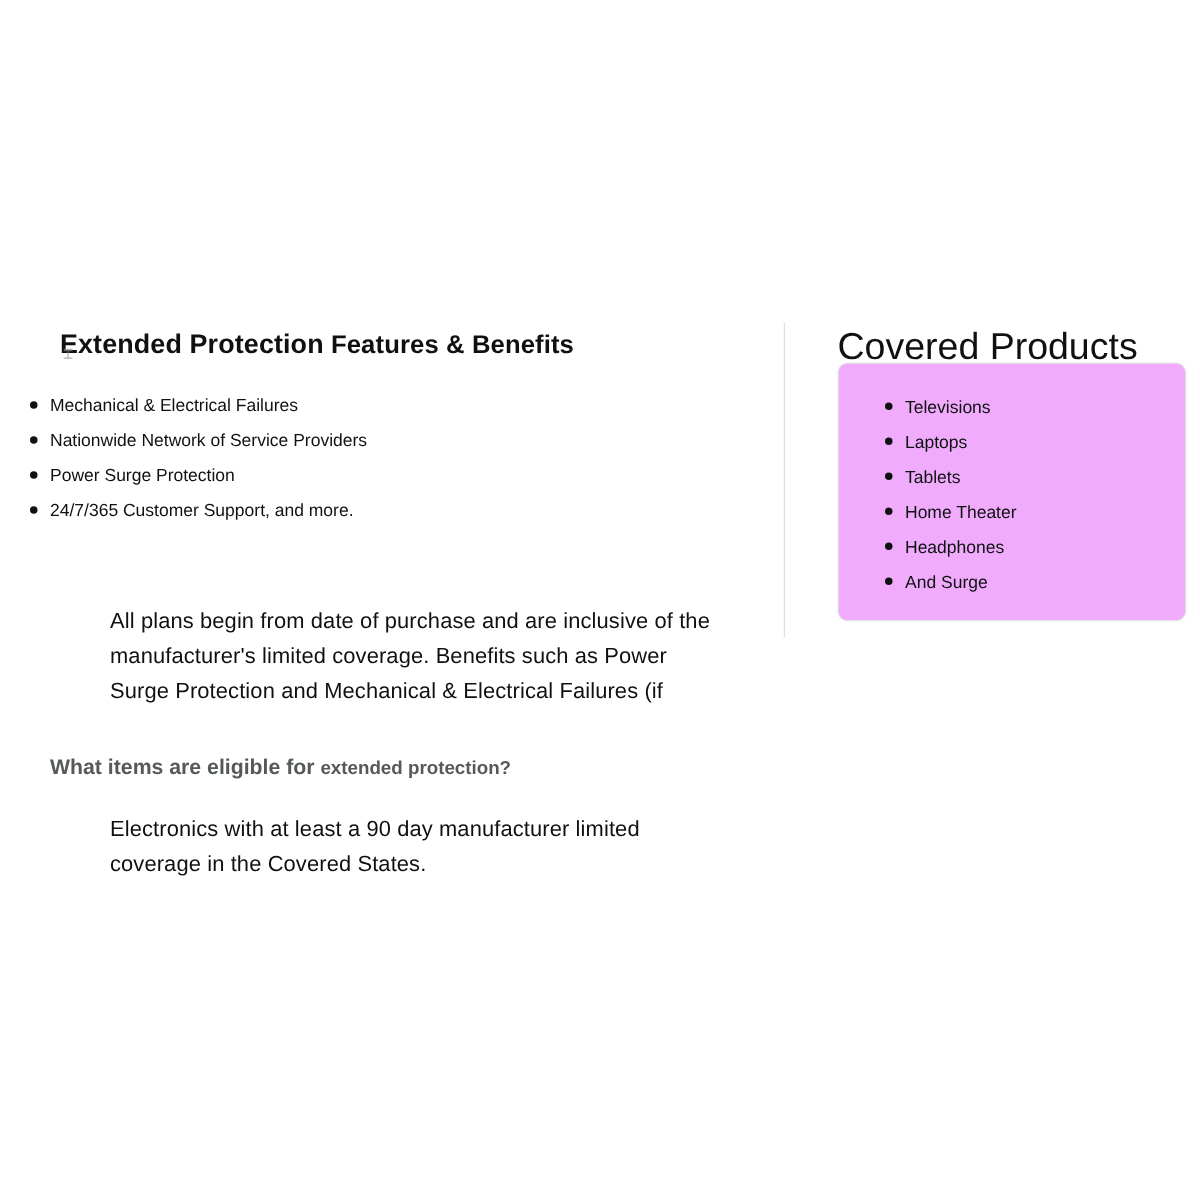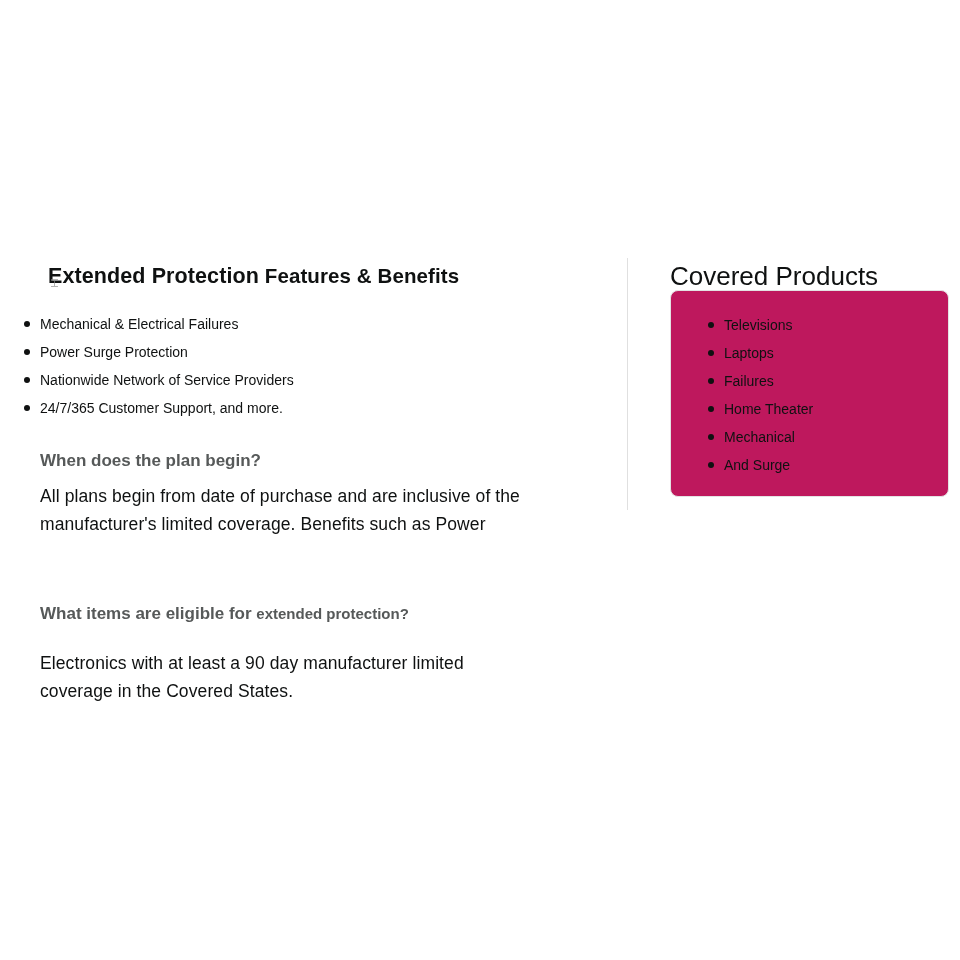--- a/index.html
+++ b/index.html
@@ -97,51 +97,52 @@
   .faq-answer {
     position: absolute;
     left: 40px;
     font-size: 17.5px;
     color: #0F1111;
     letter-spacing: 0.1px;
   }
   .faq-answer .ans-line {
     line-height: 28px;
     white-space: nowrap;
+    margin-left: 48px;
   }
   .faq-a1 { top: 482px; }
   .faq-a2 { top: 649px; }
 
   
   .v-divider {
     position: absolute;
     left: 627px;
     top: 258px;
     width: 1px;
     height: 252px;
     background: #E0E0E0;
   }
 
   
   .sidebar-title {
     position: absolute;
     left: 670px;
     top: 261px;
-    font-size: 26px;
+    font-size: 30px;
     font-weight: 400;
     color: #0F1111;
     white-space: nowrap;
   }
   .covered-box {
     position: absolute;
     left: 670px;
     top: 290px;
     width: 279px;
     height: 207px;
-    background: #be185d;
+    background: #f0abfc;
     border: 1px solid #E3E3E3;
     border-radius: 8px;
   }
   .covered-list { left: 35px; top: 20px; }
   .covered-list li { padding-left: 16px; }
   .covered-list li::before { left: 0px; }
 </style>
 </head>
 <body>
 
@@ -150,49 +151,49 @@
   <h2 class="main-title">
     <span class="title-brand">Extended Protection</span><span class="title-rest"> Features &amp; Benefits</span>
   </h2>
 
   <span class="cursor-artifact">
       <span class="stem"></span>
     </span>
 
   <ul class="bullet-list features-list">
     <li>Mechanical &amp; Electrical Failures</li>
+    <li>Nationwide Network of Service Providers</li>
     <li>Power Surge Protection</li>
-    <li>Nationwide Network of Service Providers</li>
     <li>24/7/365 Customer Support, and more.</li>
   </ul>
 
-  <div class="faq-question faq-q1">When does the plan begin?</div>
 
   <div class="faq-answer faq-a1">
     <div class="ans-line">All plans begin from date of purchase and are inclusive of the</div>
     <div class="ans-line">manufacturer's limited coverage. Benefits such as Power</div>
+    <div class="ans-line">Surge Protection and Mechanical &amp; Electrical Failures (if</div>
   </div>
 
   <div class="faq-question faq-q2">
     <span>What items are eligible for </span><span class="q-sub">extended protection?</span>
   </div>
 
   <div class="faq-answer faq-a2">
     <div class="ans-line">Electronics with at least a 90 day manufacturer limited</div>
     <div class="ans-line">coverage in the Covered States.</div>
   </div>
 
   <div class="v-divider"></div>
 
   <h2 class="sidebar-title">Covered Products</h2>
 
   <div class="covered-box">
     <ul class="bullet-list covered-list">
       <li>Televisions</li>
       <li>Laptops</li>
-      <li>Failures</li>
+      <li>Tablets</li>
       <li>Home Theater</li>
-      <li>Mechanical</li>
+      <li>Headphones</li>
       <li>And Surge</li>
     </ul>
   </div>
 
 </div>
 
 </body></html>

